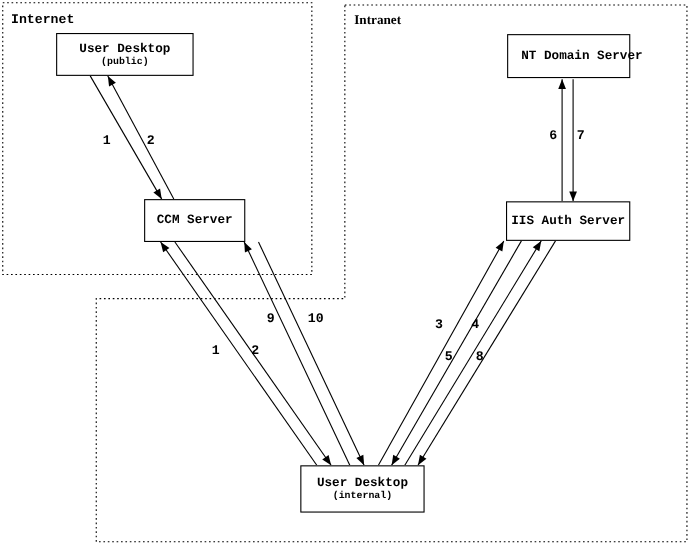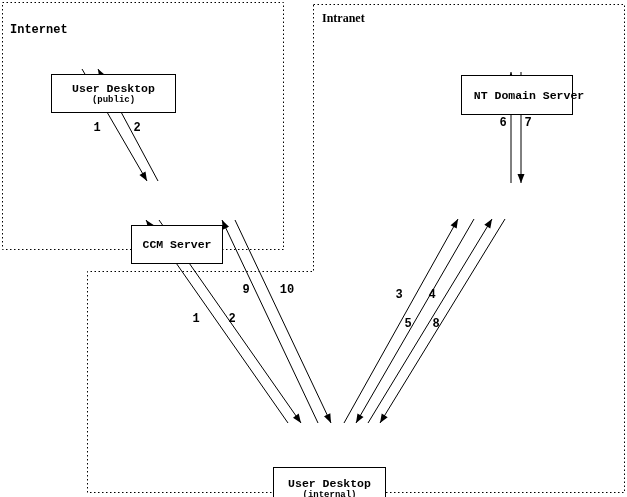--- a/index.html
+++ b/index.html
@@ -21,21 +21,20 @@
   .node {
     position: absolute;
     box-sizing: border-box;
     border: 1px solid #000;
     background: #ffffff;
     display: flex;
     flex-direction: column;
     align-items: center;
     justify-content: center;
     text-align: right;
-    margin-top: 44px;
   }
   .node .title {
     font: bold 11.5px "Liberation Mono", monospace;
     color: #000;
     white-space: nowrap;
     line-height: 13px;
   }
   .node .subtitle {
     font: bold 9px "Liberation Mono", monospace;
     color: #000;
@@ -89,35 +88,38 @@
     <text class="step-label" x="246" y="293">9</text>
     <text class="step-label" x="287" y="293">10</text>
     <text class="step-label" x="399" y="298">3</text>
     <text class="step-label" x="432" y="298">4</text>
     <text class="step-label" x="408" y="327">5</text>
     <text class="step-label" x="436" y="327">8</text>
     <text class="step-label" x="503" y="126">6</text>
     <text class="step-label" x="528" y="126">7</text>
   </svg>
 
-  <div class="region-label" style="left:10px; top:23px;">Internet</div>
+  <div class="region-label" style="left:10px; top:11px;">Internet</div>
   <div class="region-label" style="left:322px; top:11px;font-family:Liberation Serif, serif;">Intranet</div>
 
   <div class="node" style="left:51px; top:30px; width:125px; height:39px;">
     <span class="title">User Desktop</span>
     <span class="subtitle">(public)</span>
   </div>
 
   <div class="node" style="left:131px; top:181px; width:92px; height:39px;">
     <span class="title">CCM Server</span>
   </div>
 
   <div class="node" style="left:461px; top:31px; width:112px; height:40px;padding-left:24px;">
     <span class="title">NT Domain Server</span>
   </div>
 
+  <div class="node" style="left:460px; top:183px; width:113px; height:36px;">
+    <span class="title">IIS Auth Server</span>
+  </div>
 
   <div class="node" style="left:273px; top:423px; width:113px; height:43px;">
     <span class="title">User Desktop</span>
     <span class="subtitle">(internal)</span>
   </div>
 
 </div>
 
 </body></html>

